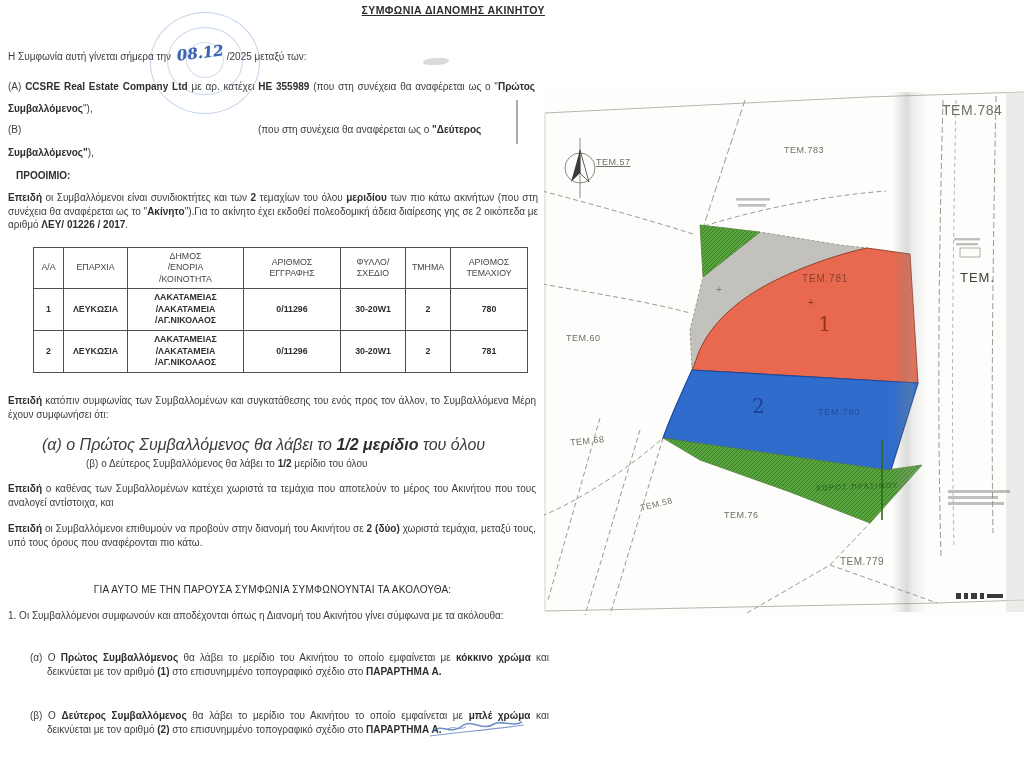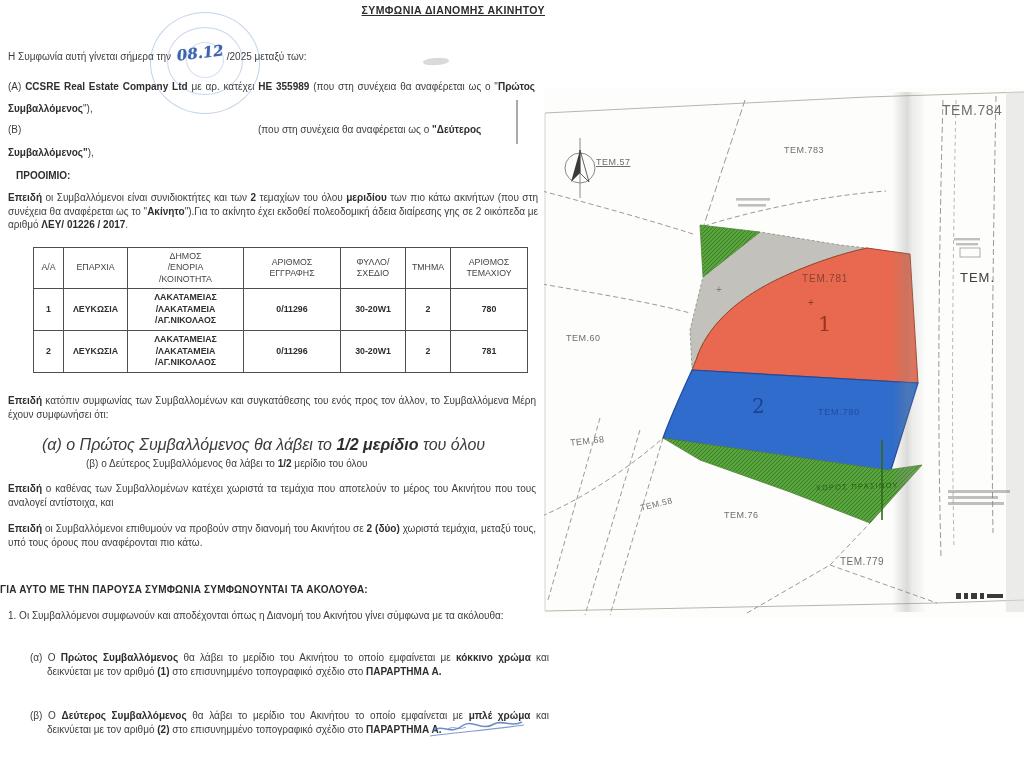--- a/index.html
+++ b/index.html
@@ -31,21 +31,21 @@
   #party-b{left:8px;top:124px;width:527px;font-size:10px;}
   #party-b .right-part{position:absolute;left:250px;top:0;width:278px;}
   #party-b2{left:8px;top:147px;font-size:10px;}
   #proimio{left:16px;top:170px;font-size:10px;}
   #whereas1{left:8px;top:191px;width:530px;}
   #whereas2{left:8px;top:394px;width:528px;}
   #item-a{left:42px;top:436px;font-size:16px;font-style:italic;}
   #item-b{left:38px;top:458px;font-size:10px;margin-left:48px;}
   #whereas3{left:8px;top:482px;width:528px;}
   #whereas4{left:8px;top:522px;width:528px;}
-  #heading2{left:0;top:584px;width:545px;font-size:10px;font-weight:bold;color:#2c2c2c;letter-spacing:.2px;}
+  #heading2{left:0;top:584px;width:545px;text-align:center;font-size:10px;font-weight:normal;color:#2c2c2c;letter-spacing:.2px;}
   #clause1{left:8px;top:609px;width:524px;padding-left:12px;text-indent:-12px;}
   #clause1a{left:30px;top:651px;width:502px;padding-left:17px;text-indent:-17px;}
   #clause1b{left:30px;top:709px;width:502px;padding-left:17px;text-indent:-17px;}
 
   
   #prop-table{left:33px;top:247px;width:494px;border-collapse:collapse;table-layout:fixed;
     font-size:8.8px;color:#3a3a3a;}
   #prop-table th,#prop-table td{
     border:1.3px solid #4e4e4e;text-align:center;vertical-align:middle;
     white-space:pre-line;padding:2px 1px;line-height:11.5px;

